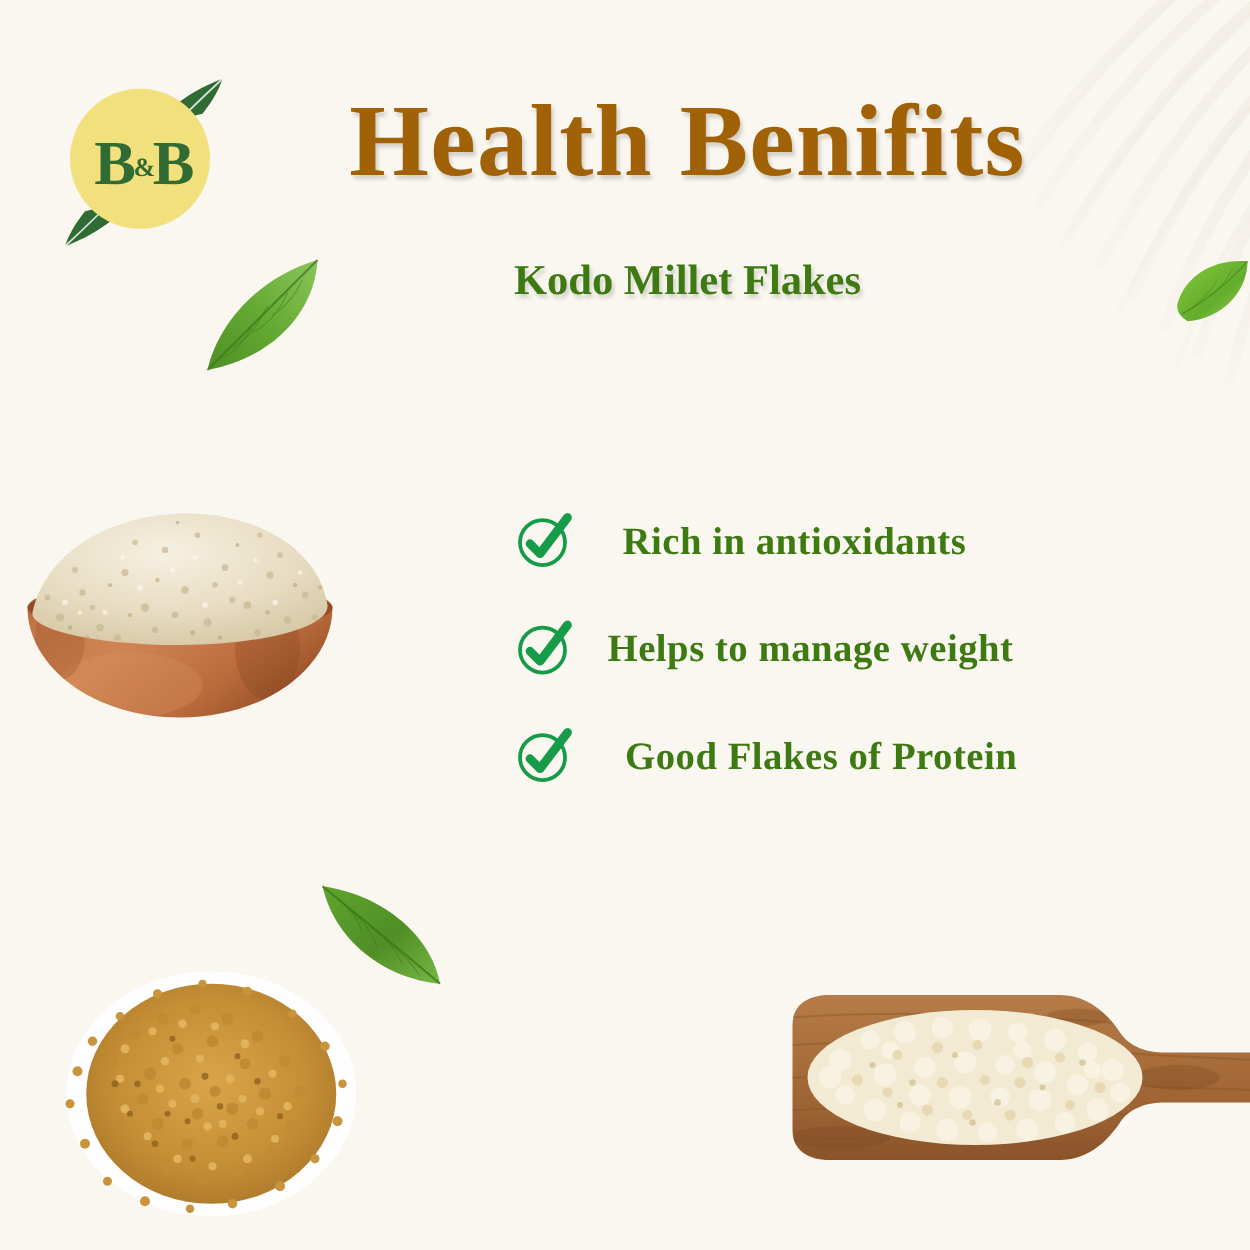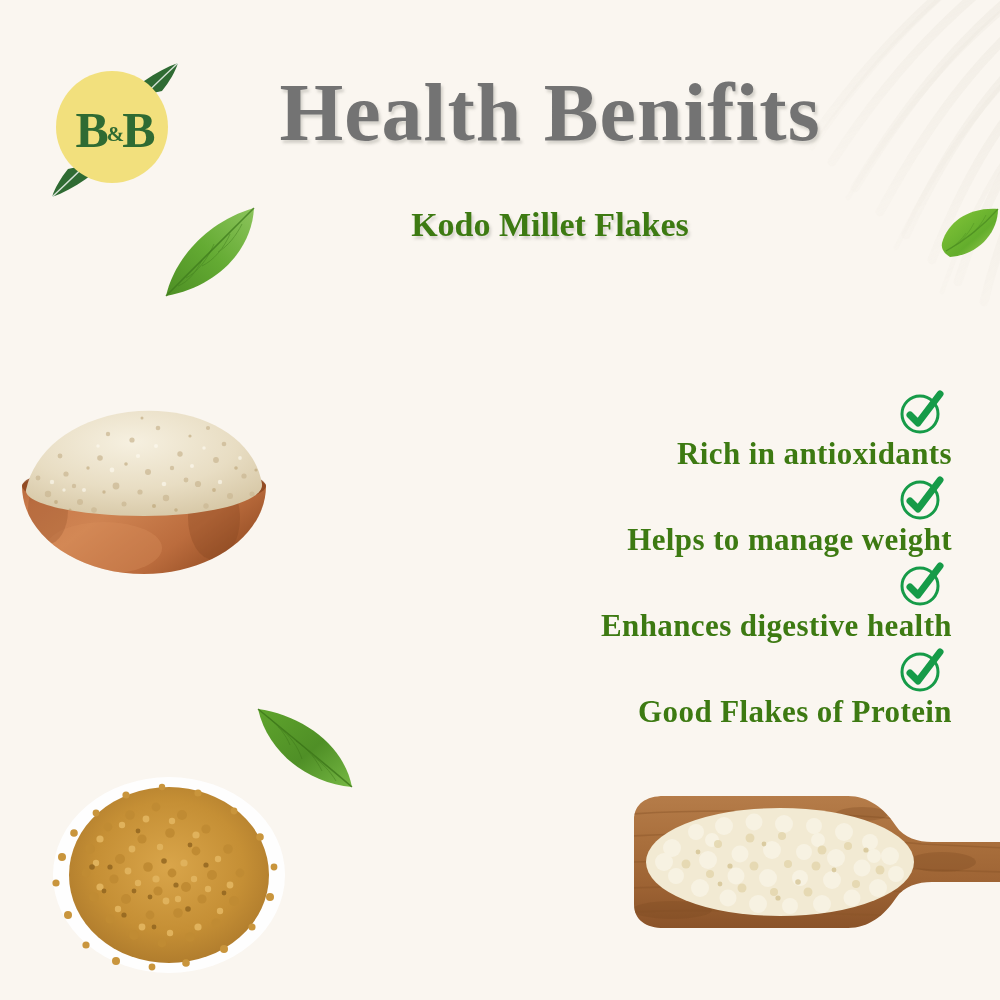--- a/index.html
+++ b/index.html
@@ -66,21 +66,21 @@
 
   
   .title {
     position: absolute;
     left: 200px;
     top: 72px;
     width: 700px;
     text-align: center;
     font-size: 82px;
     font-weight: 700;
-    color: #737373;
+    color: #a16207;
     letter-spacing: 1px;
     line-height: 1;
     text-shadow: 2px 3px 3px rgba(120,120,110,0.30);
     white-space: nowrap;
   }
   .subtitle {
     position: absolute;
     left: 200px;
     top: 208px;
     width: 700px;
@@ -95,23 +95,22 @@
 
   
   .benefits {
     position: absolute;
     left: 412px;
     top: 390px;
     width: 540px;
   }
   .benefit-row {
     display: flex;
-    align-items: flex-end;
+    align-items: center;
     height: 86px;
-    flex-direction: column;
   }
   .check-icon {
     flex: 0 0 auto;
     width: 46px;
     height: 46px;
     margin-right: 8px;
   }
   .check-icon svg { width: 100%; height: 100%; display: block; overflow: visible; }
   .benefit-label {
     font-size: 31px;
@@ -229,29 +228,20 @@
     <div class="benefit-row indent-2">
       <span class="check-icon">
         <svg viewBox="0 0 46 46" xmlns="http://www.w3.org/2000/svg">
           <circle cx="22" cy="24" r="18" fill="none" stroke="#169b48" stroke-width="3"></circle>
           <path d="M12 25 L20 33 L42 4" fill="none" stroke="#169b48" stroke-width="7" stroke-linecap="round" stroke-linejoin="round"></path>
         </svg>
       </span>
       <span class="benefit-label">Helps to manage weight</span>
     </div>
 
-    <div class="benefit-row indent-3">
-      <span class="check-icon">
-        <svg viewBox="0 0 46 46" xmlns="http://www.w3.org/2000/svg">
-          <circle cx="22" cy="24" r="18" fill="none" stroke="#169b48" stroke-width="3"></circle>
-          <path d="M12 25 L20 33 L42 4" fill="none" stroke="#169b48" stroke-width="7" stroke-linecap="round" stroke-linejoin="round"></path>
-        </svg>
-      </span>
-      <span class="benefit-label">Enhances digestive health</span>
-    </div>
 
     <div class="benefit-row indent-4">
       <span class="check-icon">
         <svg viewBox="0 0 46 46" xmlns="http://www.w3.org/2000/svg">
           <circle cx="22" cy="24" r="18" fill="none" stroke="#169b48" stroke-width="3"></circle>
           <path d="M12 25 L20 33 L42 4" fill="none" stroke="#169b48" stroke-width="7" stroke-linecap="round" stroke-linejoin="round"></path>
         </svg>
       </span>
       <span class="benefit-label">Good Flakes of Protein</span>
     </div>

